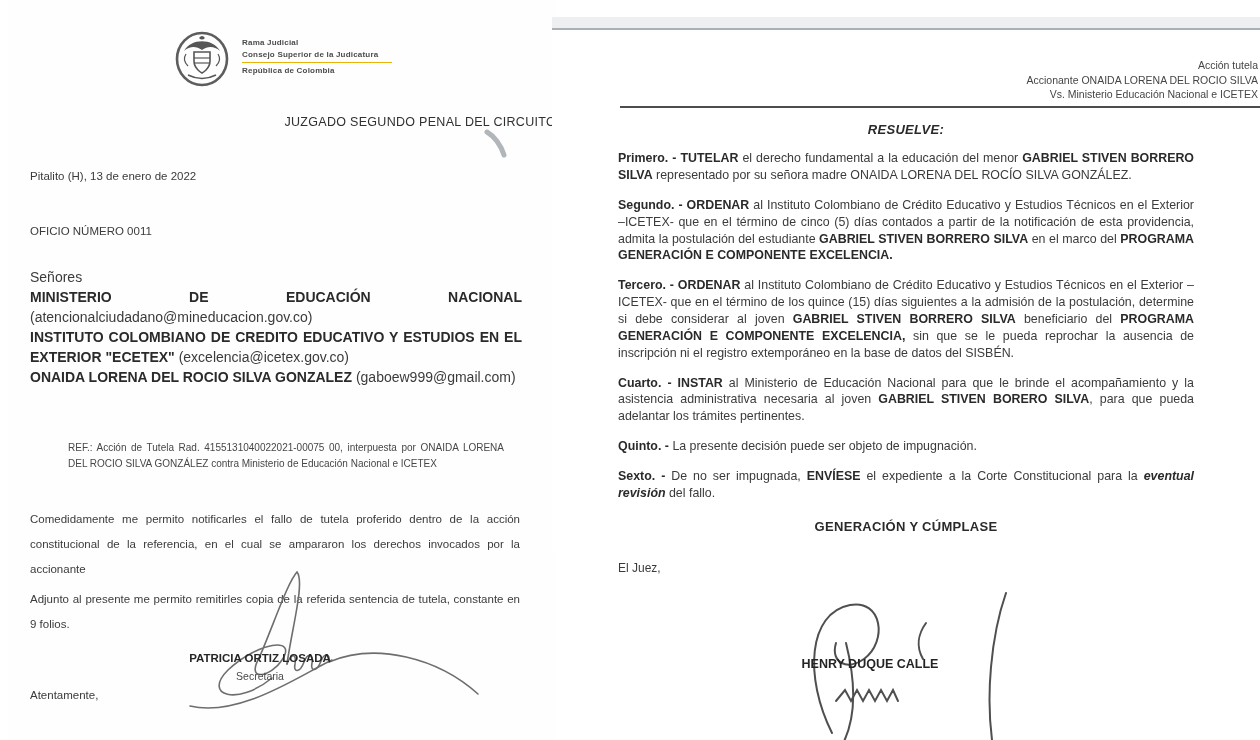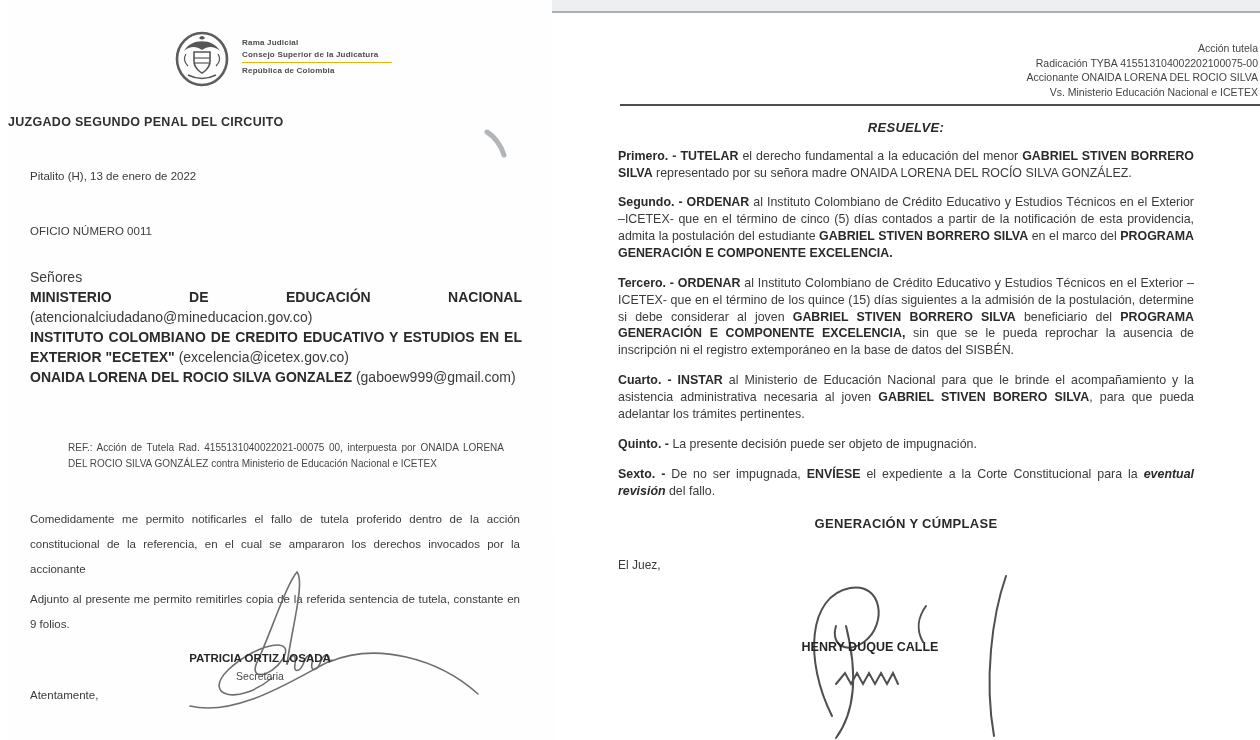--- a/index.html
+++ b/index.html
@@ -11,36 +11,36 @@
   .b{font-weight:bold;color:#2a2a2a;}
   .i{font-style:italic;}
 
   
   .page-left{position:absolute;left:8px;top:0;width:548px;height:740px;background:#fefefe;}
   .logo-row{display:flex;align-items:flex-start;gap:12px;margin:30px 0 0 166px;}
   .seal{width:56px;height:58px;flex:0 0 auto;}
   .logo-text{font-size:8px;line-height:1.45;color:#4c4c4c;padding-top:7px;font-weight:bold;letter-spacing:.2px;}
   .logo-top{padding-bottom:2px;border-bottom:1px solid #eab308;width:150px;}
   .logo-bottom{padding-top:2px;}
-  .left-title{margin-top:27px;text-align:left;font-weight:bold;font-size:12.5px;letter-spacing:.3px;color:#303030;}
+  .left-title{margin-top:27px;text-align:right;font-weight:normal;font-size:12.5px;letter-spacing:.3px;color:#303030;}
   .date-line{margin:41px 0 0 22px;font-size:11.5px;}
   .oficio-line{margin:43px 0 0 22px;font-size:11.5px;}
   .recipients{margin:30px 34px 0 22px;font-size:14px;line-height:1.43;}
   .recipients p{margin:0;text-align:justify;}
   .ref-block{margin:53px 52px 0 60px;font-size:10px;line-height:1.55;text-align:justify;color:#474747;}
   .body-par{margin:36px 36px 0 22px;font-size:11.5px;line-height:2.15;text-align:justify;}
   .body-par + .body-par{margin-top:6px;}
   .closing{margin:52px 0 0 22px;font-size:11.5px;}
   .sig-left{position:absolute;left:168px;top:566px;width:316px;height:152px;pointer-events:none;}
   .sig-left-name{position:absolute;left:162px;top:652px;width:180px;text-align:center;font-weight:bold;font-size:11.5px;color:#262626;}
   .sig-left-title{position:absolute;left:162px;top:670px;width:180px;text-align:center;font-size:10.5px;color:#4a4a4a;}
   .pen-mark{position:absolute;left:474px;top:128px;width:30px;height:34px;}
 
   
-  .page-right{position:absolute;left:552px;top:0;width:708px;height:535px;background:#ffffff;}
+  .page-right{position:absolute;left:552px;top:17px;width:708px;height:535px;background:#ffffff;}
   .scan-strip{width:100%;height:11px;background:#edeff1;border-bottom:2px solid #aab0b6;}
   .rp-header{margin:28px 0 0 68px;text-align:right;font-size:10.5px;line-height:1.4;color:#454545;
              border-bottom:2px solid #4d4d4d;padding-bottom:4px;padding-right:2px;}
   .rp-content{margin:0 66px 0 66px;}
   .resuelve{text-align:center;font-weight:bold;font-size:13px;margin-top:14px;color:#2a2a2a;letter-spacing:.3px;font-style:italic;}
   .rp-par{font-size:12.4px;line-height:1.36;text-align:justify;margin:13px 0 0 0;}
   .notifiquese{text-align:center;font-weight:bold;font-size:13px;margin-top:17px;color:#2a2a2a;letter-spacing:.3px;}
   .el-juez{margin-top:27px;font-size:12px;}
   .sig-judge{position:absolute;left:222px;top:568px;width:270px;height:172px;pointer-events:none;}
   .judge-name{position:absolute;left:228px;top:640px;width:180px;text-align:center;font-weight:bold;font-size:12.5px;color:#242424;}
@@ -106,21 +106,20 @@
     <div class="sig-left-name">PATRICIA ORTIZ LOSADA</div>
     <div class="sig-left-title">Secretaria</div>
   </div>
 
   <div class="page-right">
 
     <div class="scan-strip"></div>
 
     <div class="rp-header">
       <div>Acción tutela</div>
-      <div>Radicación TYBA 415513104002202100075-00</div>
       <div>Accionante ONAIDA LORENA DEL ROCIO SILVA</div>
       <div>Vs. Ministerio Educación Nacional e ICETEX</div>
     </div>
 
     <div class="rp-content">
       <div class="resuelve">RESUELVE:</div>
 
       <p class="rp-par"><span class="b">Primero. - TUTELAR</span><span> el derecho fundamental a la educación del menor </span><span class="b">GABRIEL STIVEN BORRERO SILVA</span><span> representado por su señora madre ONAIDA LORENA DEL ROCÍO SILVA GONZÁLEZ.</span></p>
       <p class="rp-par"><span class="b">Segundo. - ORDENAR</span><span> al Instituto Colombiano de Crédito Educativo y Estudios Técnicos en el Exterior –ICETEX- que en el término de cinco (5) días contados a partir de la notificación de esta providencia, admita la postulación del estudiante </span><span class="b">GABRIEL STIVEN BORRERO SILVA</span><span> en el marco del </span><span class="b">PROGRAMA GENERACIÓN E COMPONENTE EXCELENCIA.</span></p>
       <p class="rp-par"><span class="b">Tercero. - ORDENAR</span><span> al Instituto Colombiano de Crédito Educativo y Estudios Técnicos en el Exterior –ICETEX- que en el término de los quince (15) días siguientes a la admisión de la postulación, determine si debe considerar al joven </span><span class="b">GABRIEL STIVEN BORRERO SILVA</span><span> beneficiario del </span><span class="b">PROGRAMA GENERACIÓN E COMPONENTE EXCELENCIA,</span><span> sin que se le pueda reprochar la ausencia de inscripción ni el registro extemporáneo en la base de datos del SISBÉN.</span></p>

